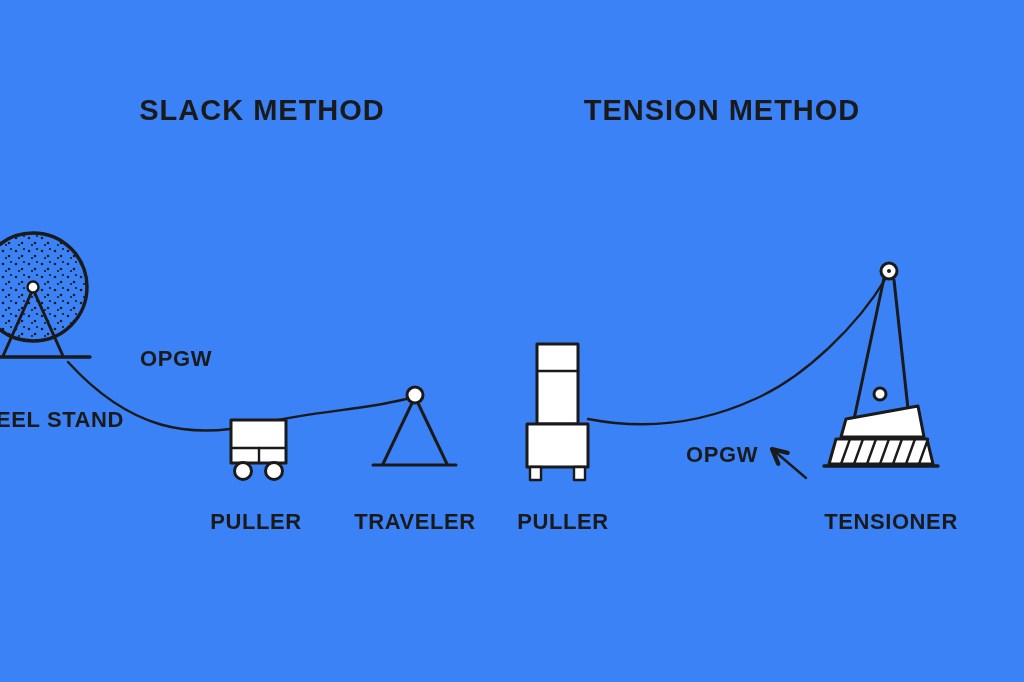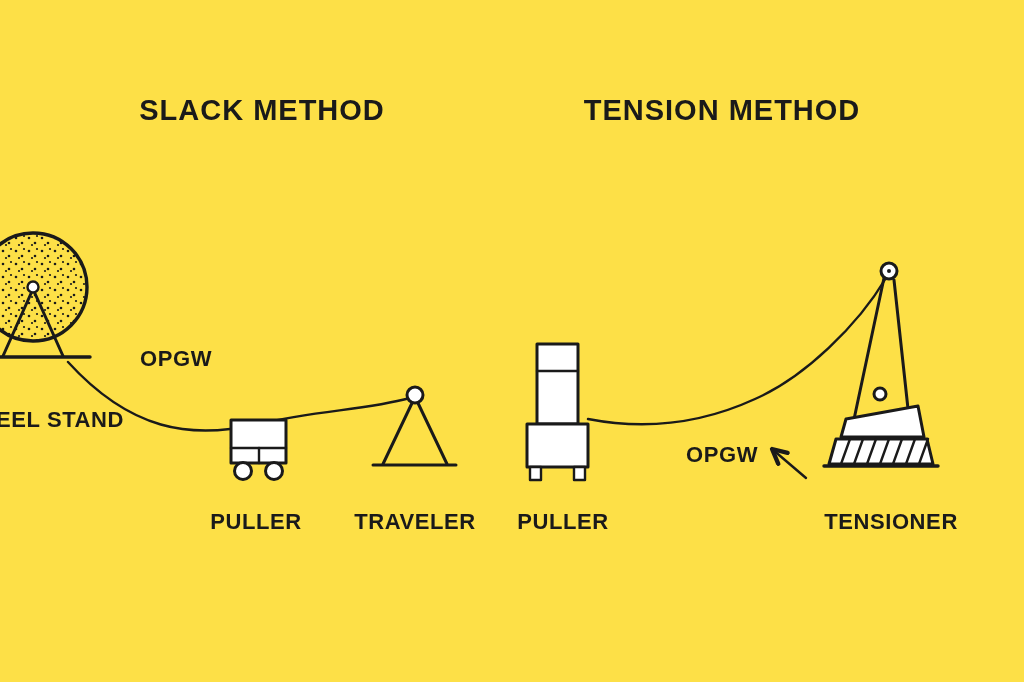--- a/index.html
+++ b/index.html
@@ -1,20 +1,20 @@
 <!DOCTYPE html>
 <html><head>
 <meta charset="utf-8">
 <style>
   html, body { margin: 0; padding: 0; background: #ffffff; }
   .canvas {
     position: relative;
     width: 1024px;
     height: 682px;
-    background: #fde047;
+    background: #3b82f6;
     overflow: hidden;
   }
   svg { display: block; }
   .ink  { stroke: #1a1a1a; fill: none; stroke-linecap: round; stroke-linejoin: round; }
   .w2   { stroke-width: 2.4; }
   .w3   { stroke-width: 3; }
   .w35  { stroke-width: 3.4; }
   .fillw { fill: #ffffff; }
   .dot   { fill: #1a1a1a; stroke: none; }
   text {

